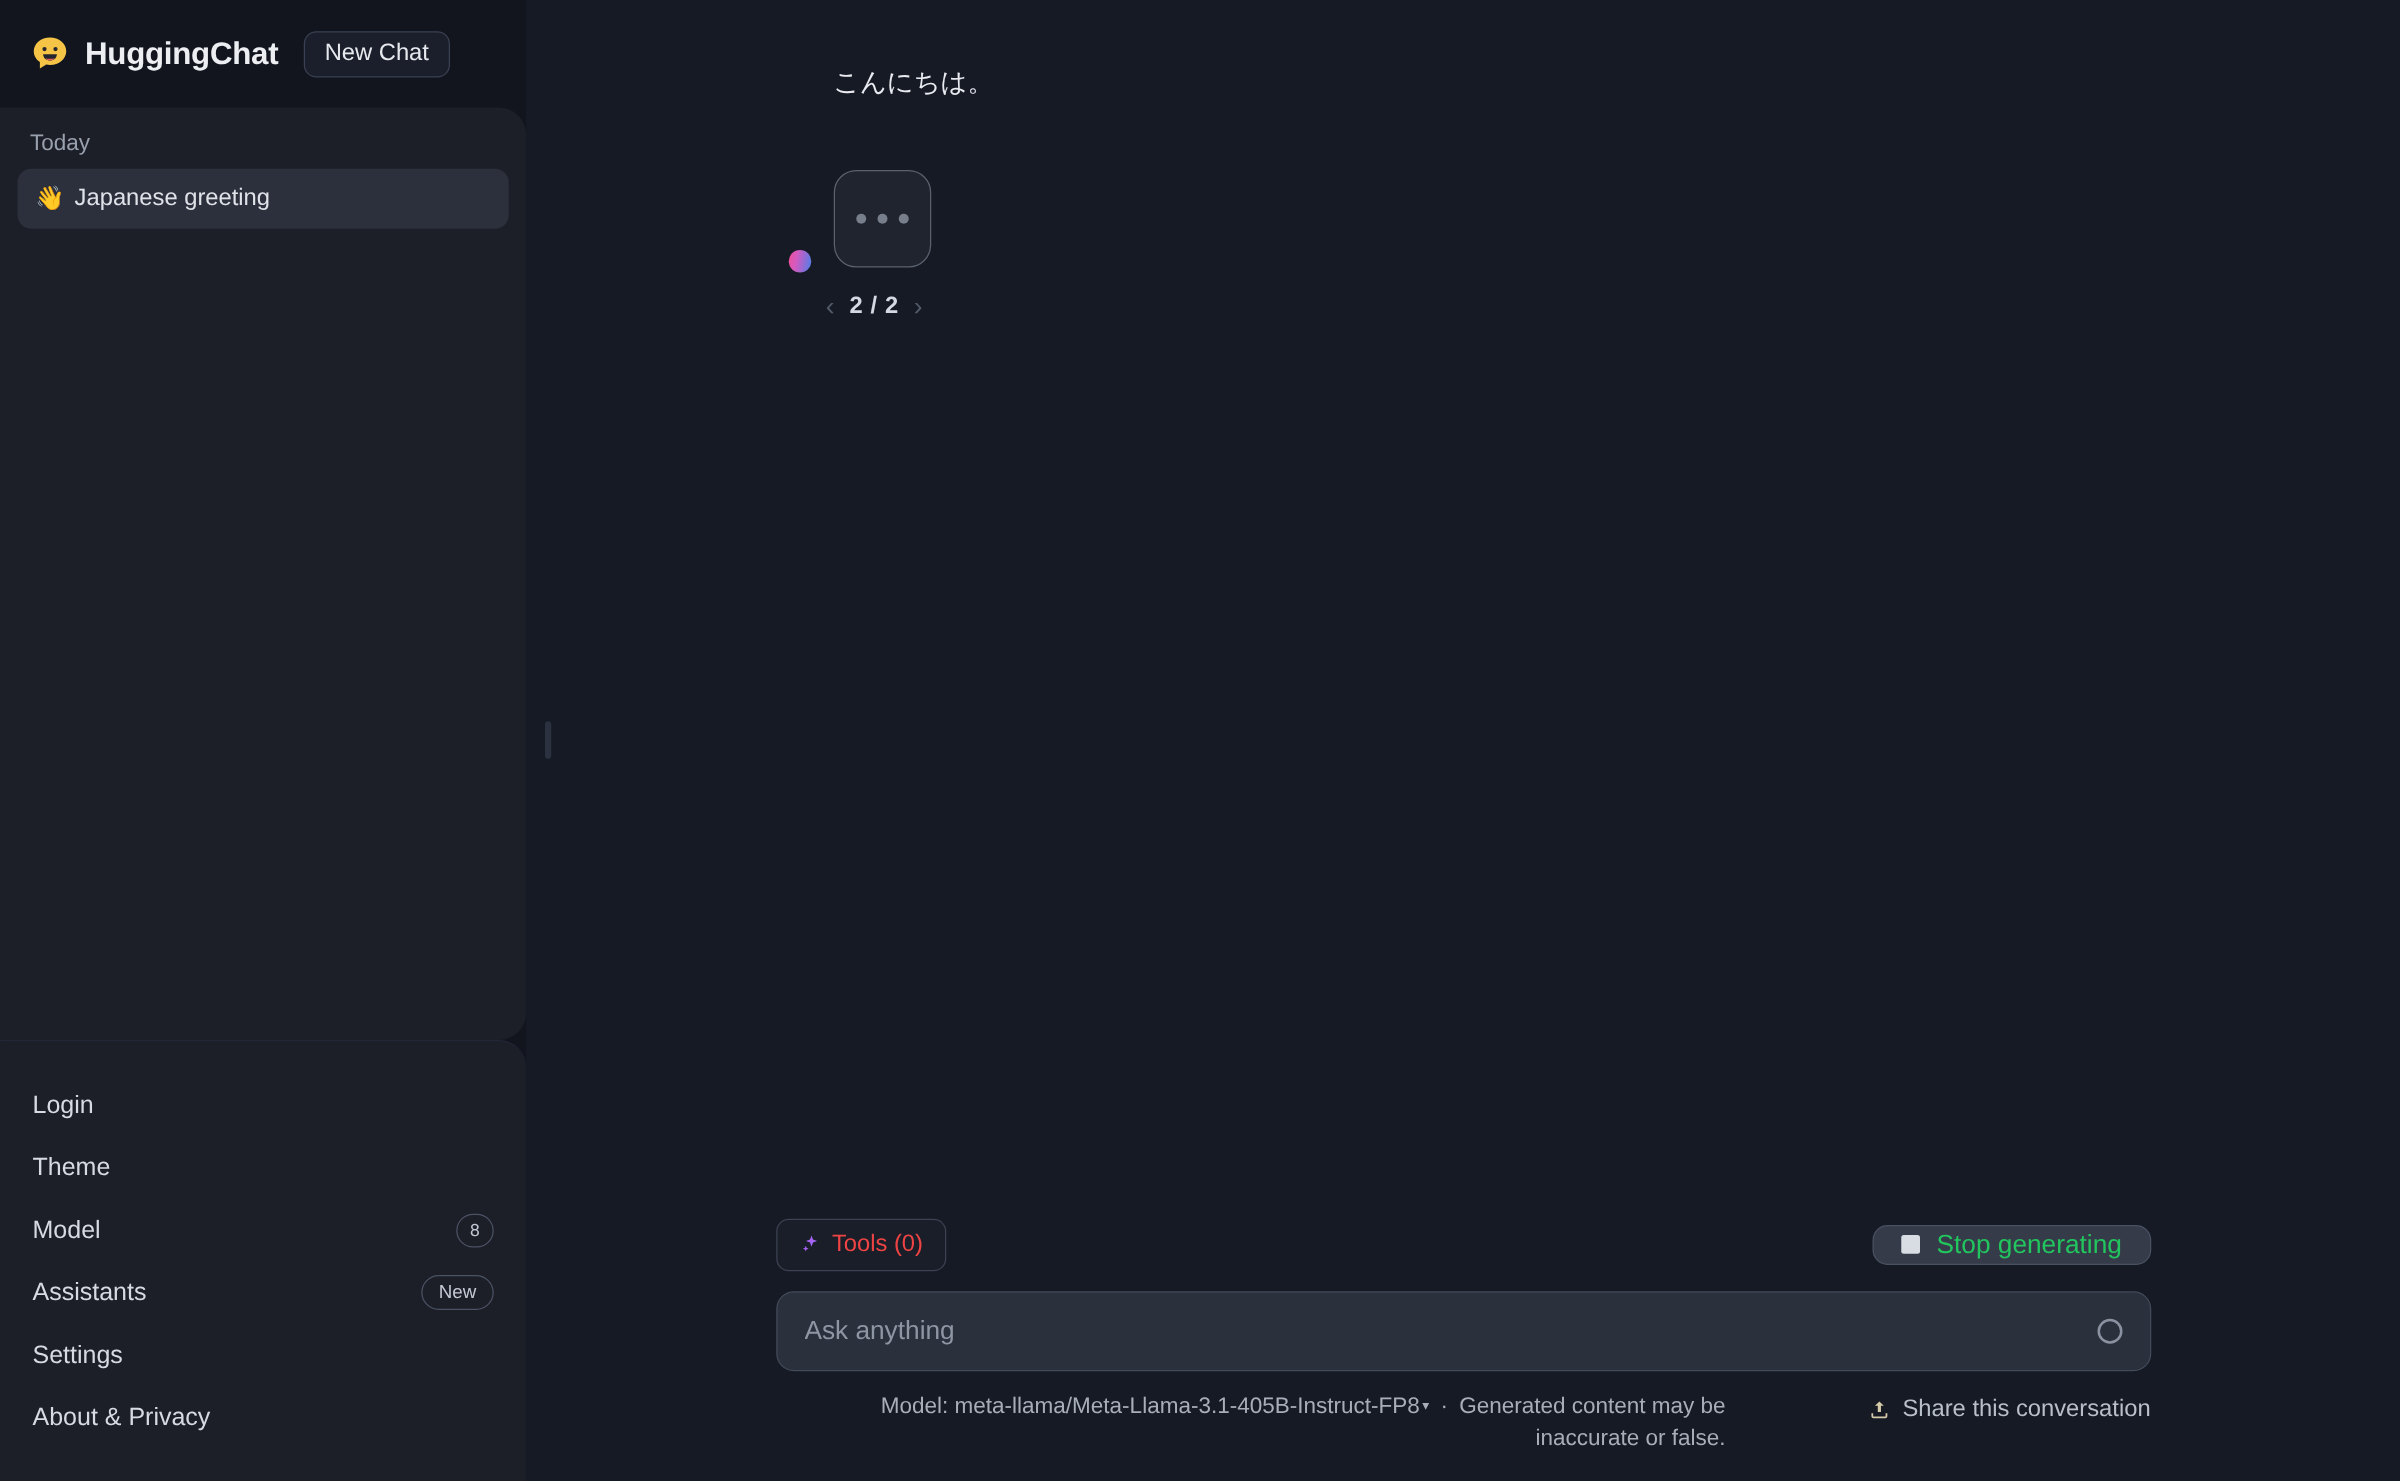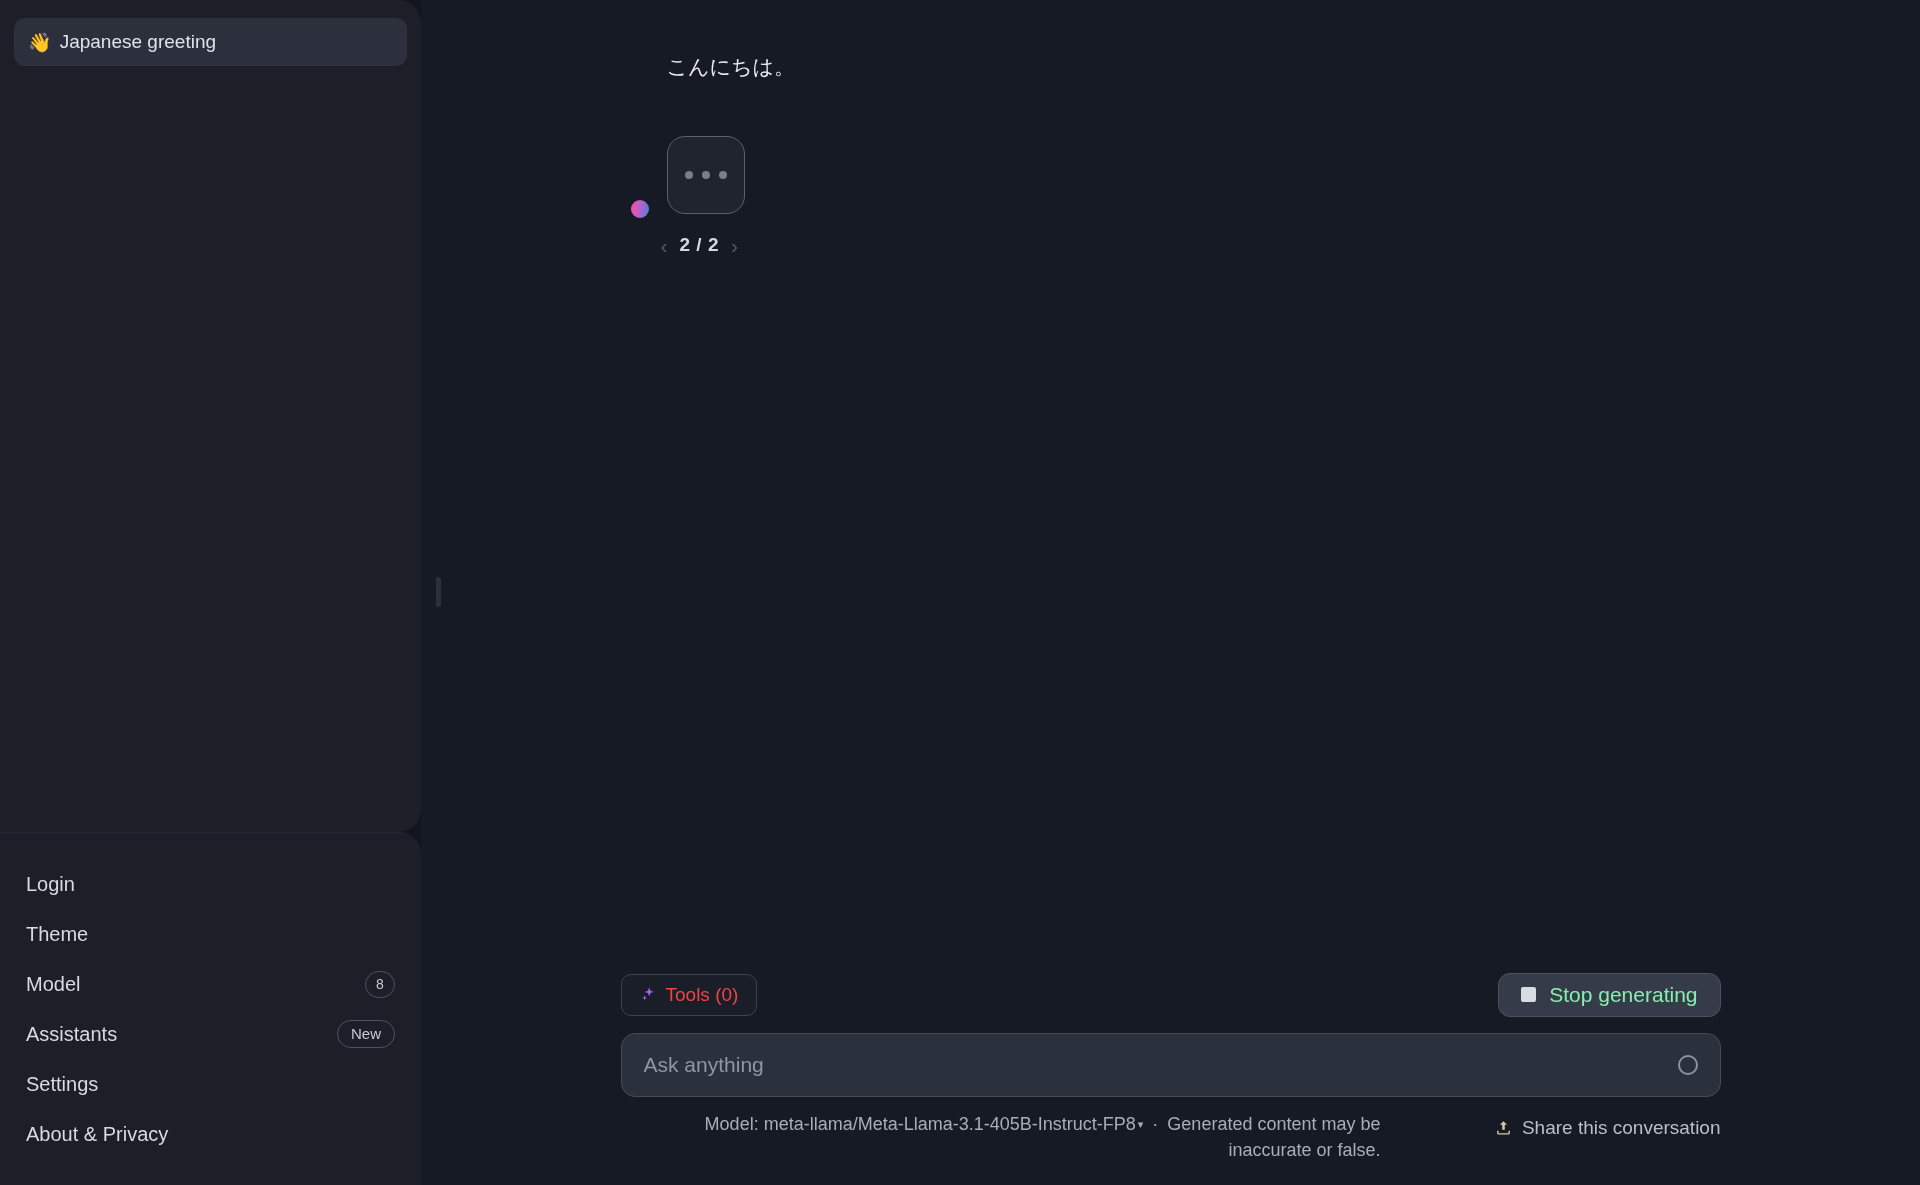--- a/index.html
+++ b/index.html
@@ -275,26 +275,26 @@
     cursor: pointer;
     white-space: nowrap;
   }
 
   .sparkle-icon { width: 17px; height: 17px; display: block; }
 
   .stop-btn {
     display: inline-flex;
     align-items: center;
     gap: 13px;
-    height: 44px;
+    height: 32px;
     padding: 0 22px;
     border: 1px solid #4a5162;
     border-radius: 12px;
     background: #353b49;
-    color: #86efac;
+    color: #22c55e;
     font-size: 21px;
     font-family: "Liberation Sans", sans-serif;
     cursor: pointer;
     white-space: nowrap;
   }
   .stop-square {
     width: 15px;
     height: 15px;
     background: #d8dce3;
     border-radius: 2px;
@@ -371,22 +371,36 @@
   }
   .share-icon { width: 17px; height: 17px; display: block; }
 </style>
 </head>
 <body>
 
 <div id="app">
 
   <aside class="sidebar">
 
+    <div class="sidebar-header">
+      <div class="brand">
+        <svg class="brand-logo" viewBox="0 0 32 32">
+          <path d="M16 3C8.8 3 3 7.9 3 14c0 3.5 1.9 6.6 4.9 8.6v5.1l5.1-3.1c1 .2 2 .3 3 .3 7.2 0 13-4.9 13-11S23.2 3 16 3z" fill="#f5c346"></path>
+          <circle cx="11.6" cy="12.2" r="1.7" fill="#23262e"></circle>
+          <circle cx="20.4" cy="12.2" r="1.7" fill="#23262e"></circle>
+          <path d="M10.5 16.4h11c0 3-2.5 5-5.5 5s-5.5-2-5.5-5z" fill="#23262e"></path>
+          <path d="M12.6 19.6c1 .6 5.8 .6 6.8 0 -.6 1.2 -2 1.8 -3.4 1.8s-2.8-.6-3.4-1.8z" fill="#e8625e"></path>
+        </svg>
+        <span class="brand-title">HuggingChat</span>
+      </div>
+      <button class="new-chat-btn">New Chat</button>
+    </div>
 
     <div class="conv-panel">
+      <div class="conv-group-label">Today</div>
       <div class="conv-item active">
         <span class="conv-emoji">👋</span>
         <span>Japanese greeting</span>
       </div>
     </div>
 
     <nav class="nav-panel">
       <div class="nav-item">
         <span>Login</span>
       </div>

